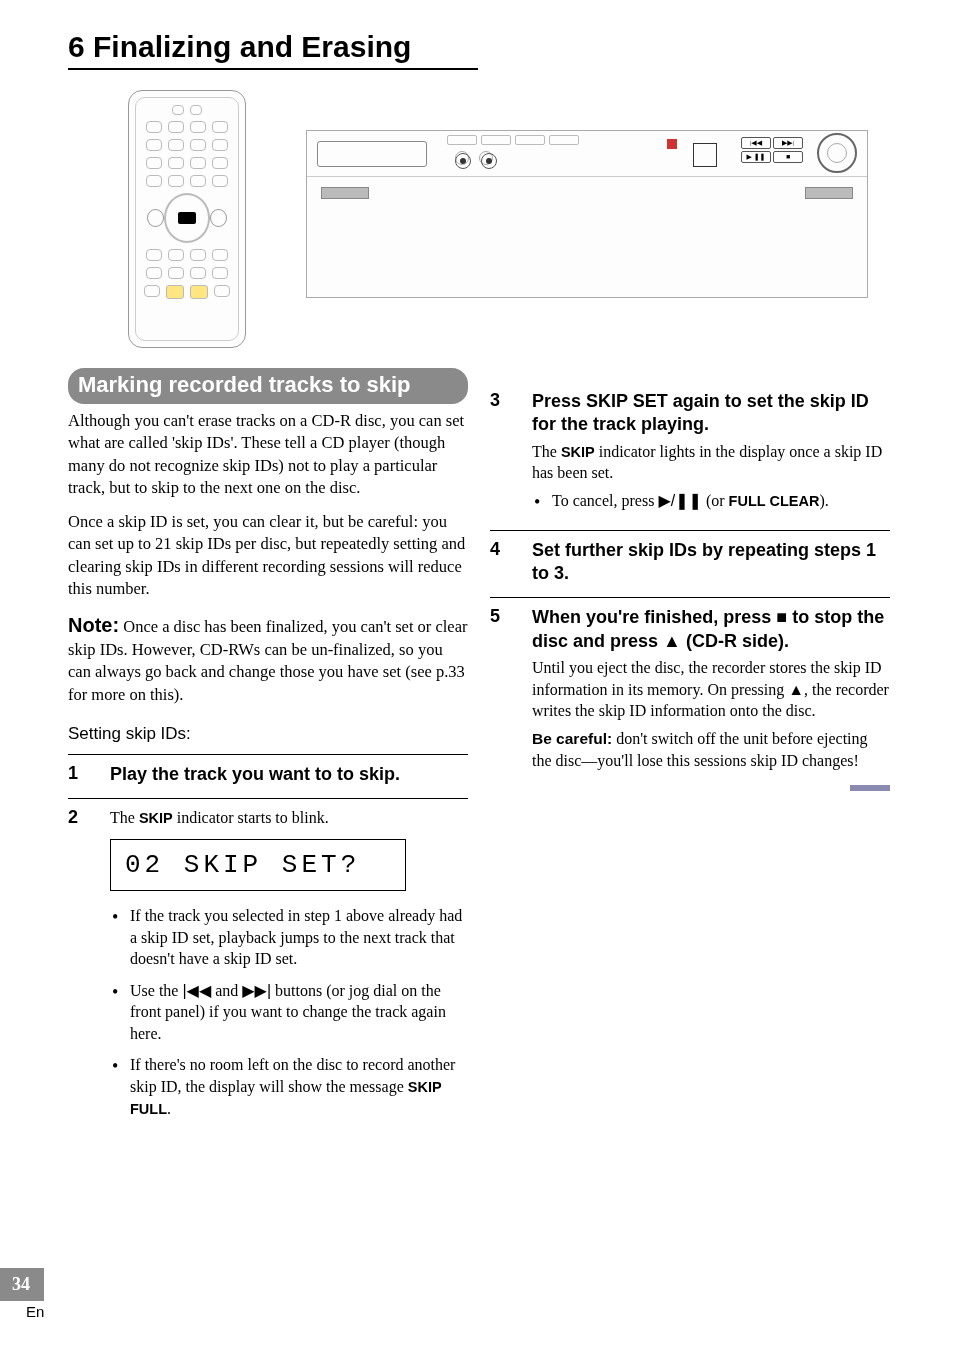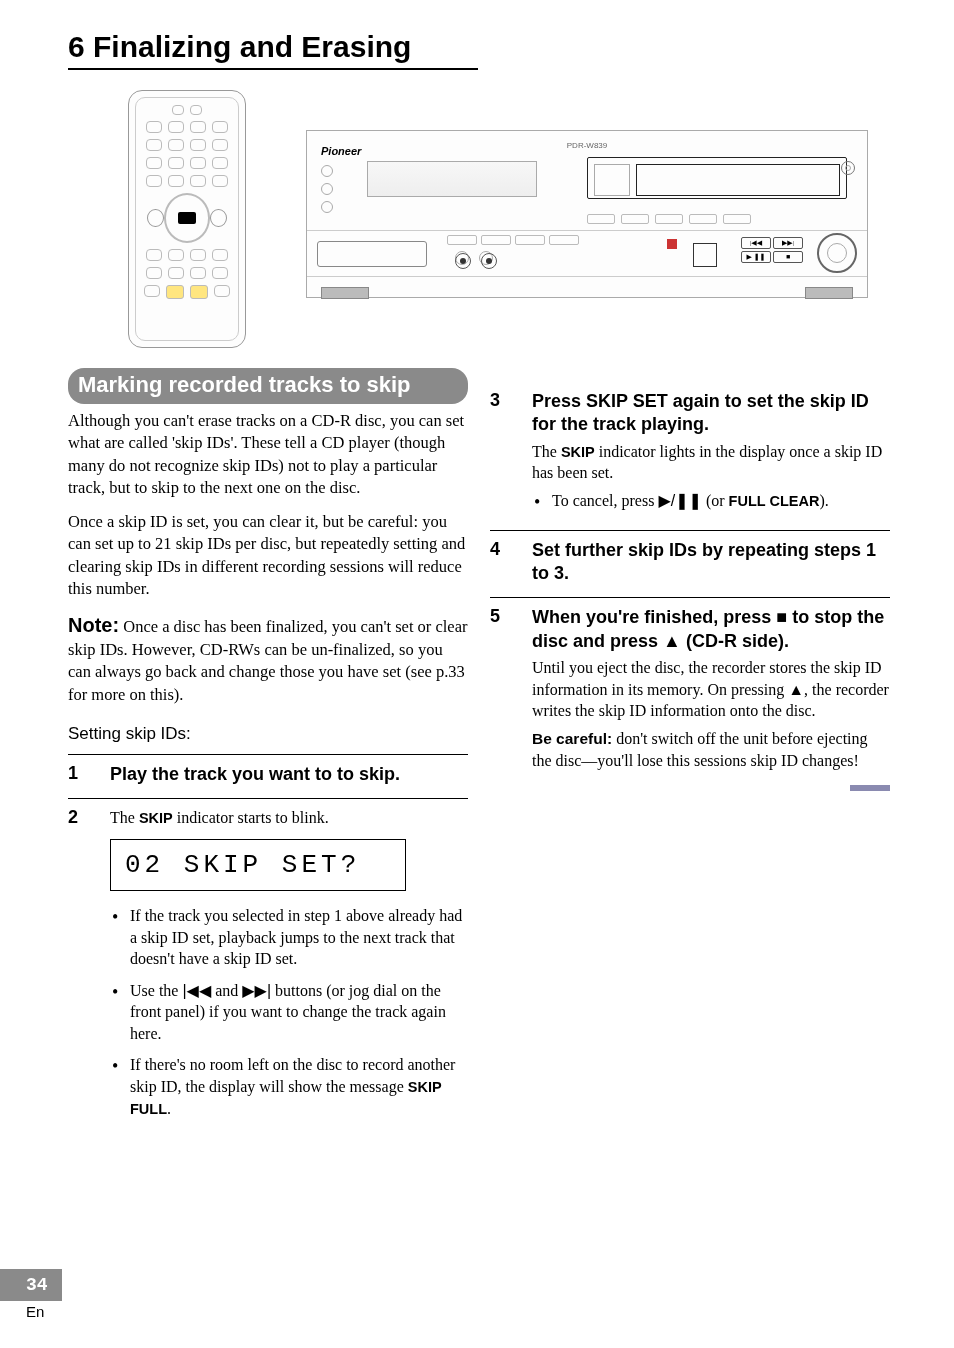--- a/index.html
+++ b/index.html
@@ -199,24 +199,24 @@
   .sym { font-family: Arial, sans-serif; }
   .col-right .step:first-child { border-top: none; margin-top:14px; }
   .footer {
     position: absolute;
     left: 0;
     bottom: 28px;
   }
   .page-num-box {
     background: #8a8a8a;
     color: #fff;
-    font-family: Liberation Mono, monospace;
+    font-family: Liberation Serif, serif;
     font-weight: bold;
     font-size: 18px;
-    padding: 6px 14px 6px 26px;
+    padding: 6px 14px 6px 12px;
     display: inline-block;
   }
   .lang {
     font-family: "Helvetica Neue", Arial, sans-serif;
     font-size: 15px;
     margin-left: 26px;
     margin-top: 2px;
   }
   .accent-bar{
     position:absolute;
@@ -289,39 +289,20 @@
         <div class="rrow">
             <div class="rbtn"></div>
             <div class="yellowbtn"></div>
             <div class="yellowbtn"></div>
             <div class="rbtn"></div>
           </div>
       </div>
     </div>
 
     <div class="unit">
-      <div class="unit-top">
-        <span class="brand">Pioneer</span>
-        <span class="model">PDR-W839</span>
-        <div class="panel-lights">
-            <div class="led"></div>
-            <div class="led"></div>
-            <div class="led"></div>
-          </div>
-        <div class="disp1"></div>
-        <div class="disp2"></div>
-        <div class="pwrbtn"></div>
-        <div class="strip">
-            <div class="s"></div>
-            <div class="s"></div>
-            <div class="s"></div>
-            <div class="s"></div>
-            <div class="s"></div>
-          </div>
-      </div>
       <div class="unit-mid">
         <div class="tray"></div>
         <div class="midbtns">
             <div class="mbtn"></div>
             <div class="mbtn"></div>
             <div class="mbtn"></div>
             <div class="mbtn"></div>
           </div>
         <div class="midcircs">
             <div class="mc o"></div>

